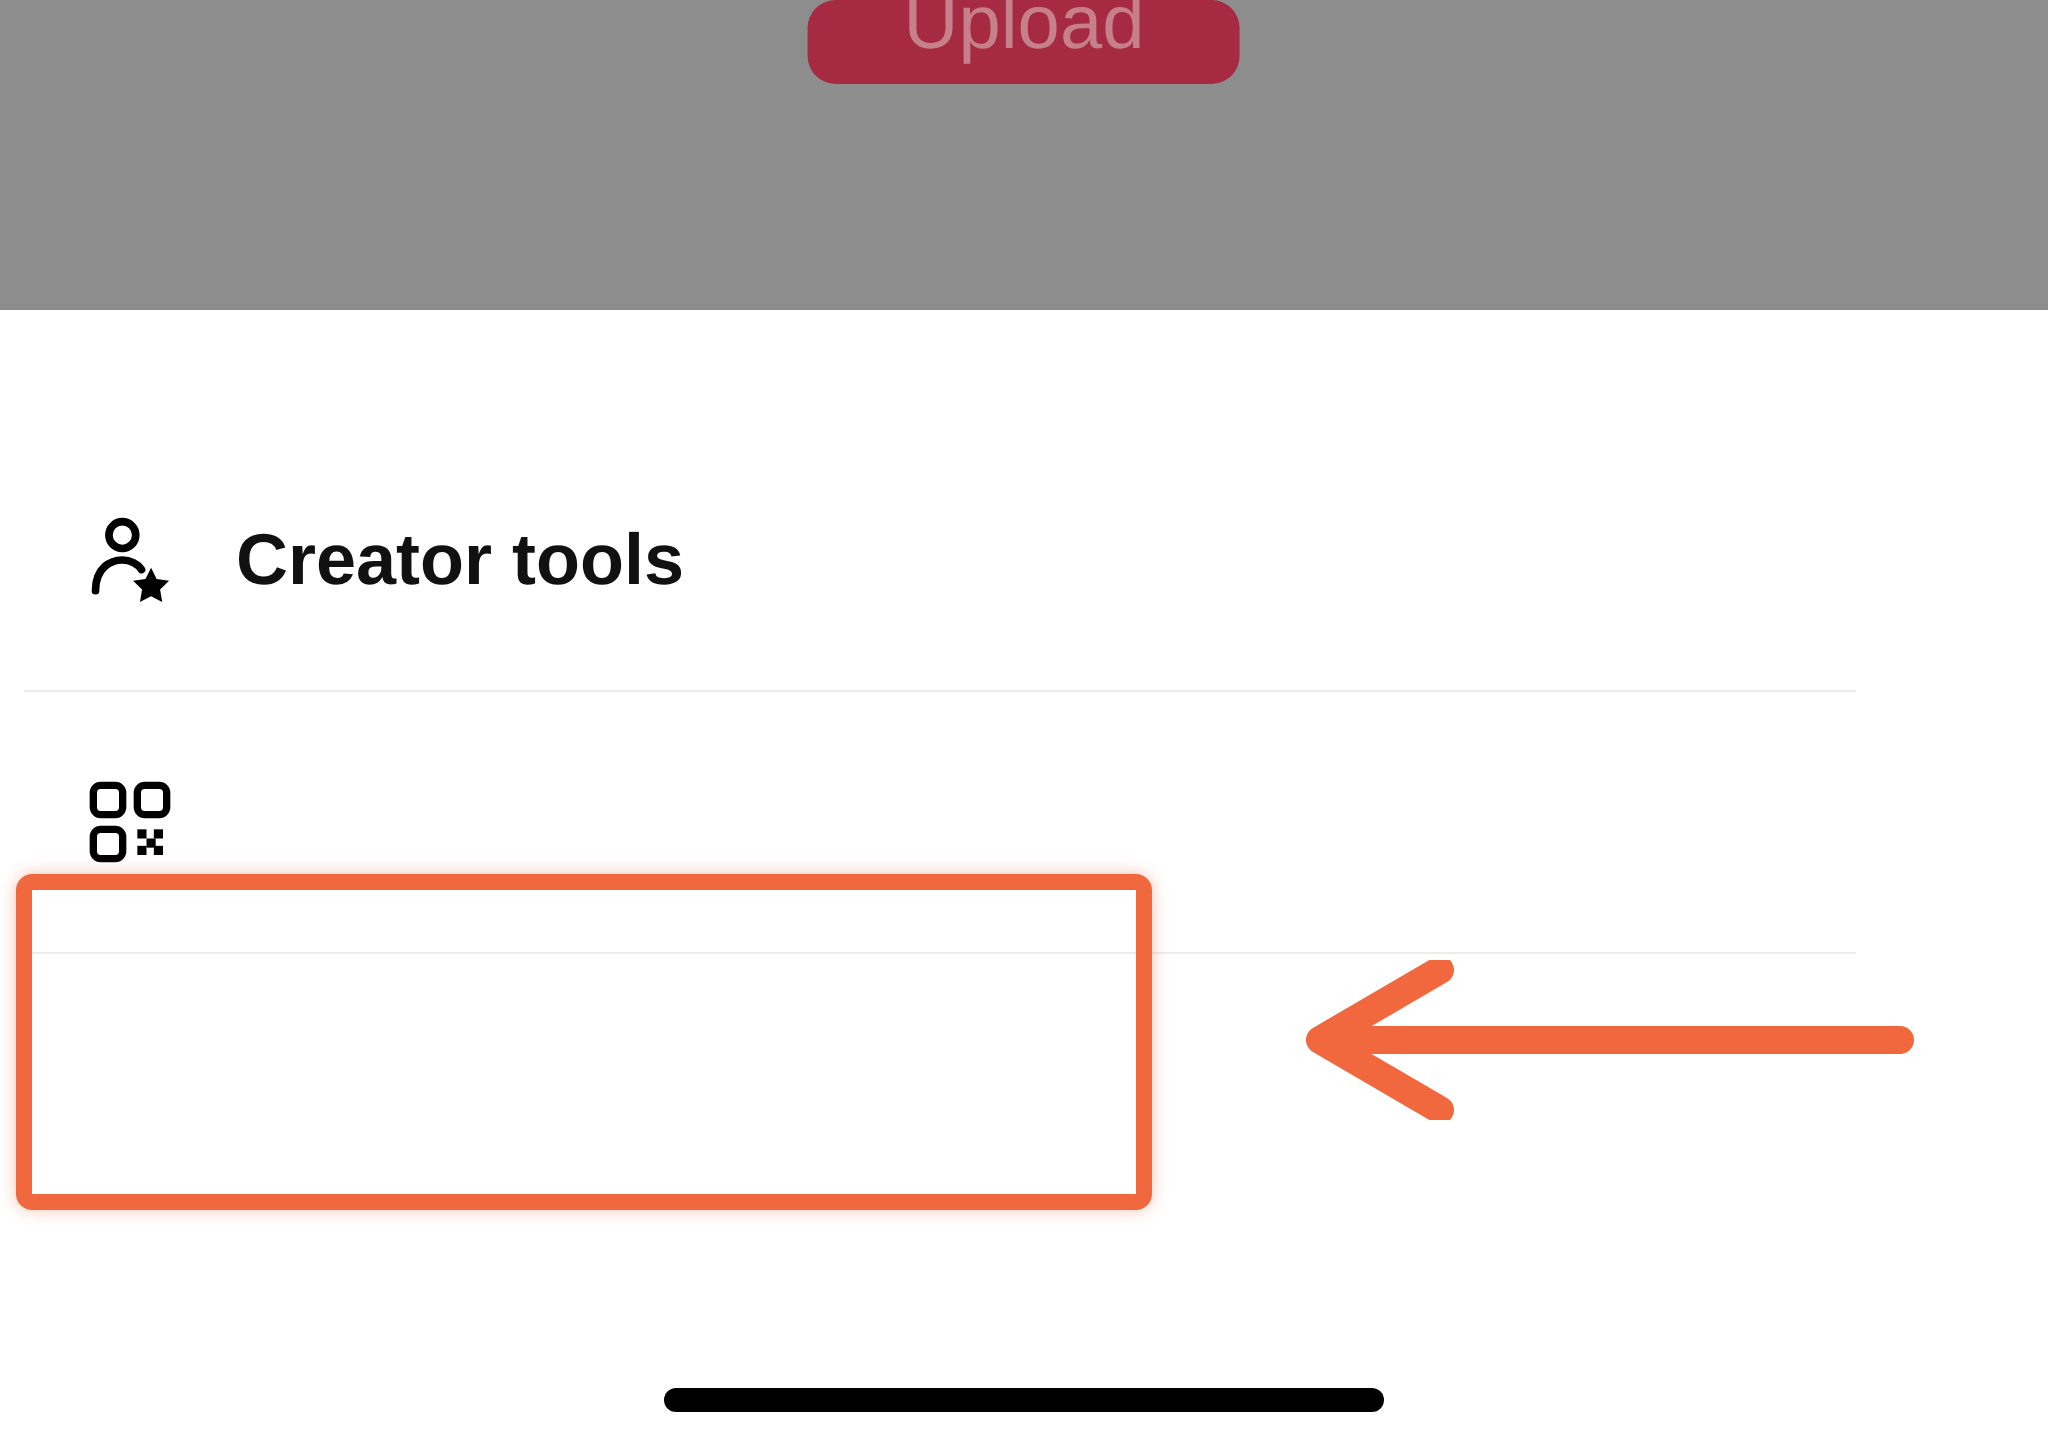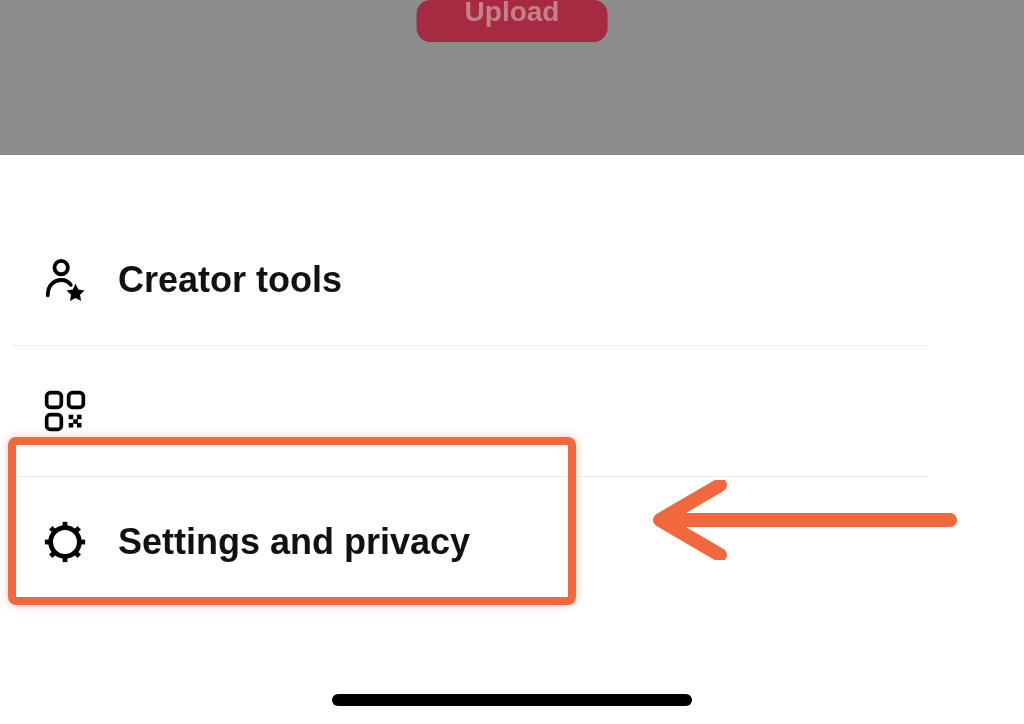--- a/index.html
+++ b/index.html
@@ -19,22 +19,22 @@
       background: #8d8d8d;
       z-index: 1;
     }
     .upload-button {
       position: absolute;
       top: 0;
       left: 50%;
       transform: translateX(-50%);
       background: #a62a41;
       color: #c6808b;
-      font-size: 28px;
-      font-weight: 700;
+      font-size: 38px;
+      font-weight: 400;
       padding: 0 48px;
       height: 42px;
       line-height: 24px;
       border-radius: 14px;
       display: flex;
       align-items: flex-start;
       justify-content: center;
       z-index: 2;
     }
     .sheet {
@@ -137,40 +137,20 @@
         <rect x="4" y="28" width="16" height="16" rx="4" fill="none" stroke="#000" stroke-width="4"></rect>
         <rect x="28" y="28" width="5" height="5" fill="#000"></rect>
         <rect x="37" y="28" width="5" height="5" fill="#000"></rect>
         <rect x="28" y="37" width="5" height="5" fill="#000"></rect>
         <rect x="37" y="37" width="5" height="5" fill="#000"></rect>
         <rect x="33" y="33" width="5" height="5" fill="#000"></rect>
       </svg>
     </span>
   </div>
   <div class="divider"></div>
-  <div class="menu-item">
-    <span class="icon-box">
-      <svg viewBox="0 0 48 48" width="46" height="46">
-        <g transform="translate(24,24)">
-          <circle r="15" fill="none" stroke="#000" stroke-width="5"></circle>
-          <g id="teeth" stroke="#000" stroke-width="5">
-            <line x1="0" y1="-15" x2="0" y2="-21"></line>
-            <line x1="0" y1="15" x2="0" y2="21"></line>
-            <line x1="-15" y1="0" x2="-21" y2="0"></line>
-            <line x1="15" y1="0" x2="21" y2="0"></line>
-            <line x1="10.6" y1="-10.6" x2="14.85" y2="-14.85"></line>
-            <line x1="-10.6" y1="-10.6" x2="-14.85" y2="-14.85"></line>
-            <line x1="10.6" y1="10.6" x2="14.85" y2="14.85"></line>
-            <line x1="-10.6" y1="10.6" x2="-14.85" y2="14.85"></line>
-          </g>
-        </g>
-      </svg>
-    </span>
-    <span class="item-label">Settings and privacy</span>
-  </div>
 </div>
 
 <div class="highlight-box"></div>
 <div class="arrow-annotation">
   <svg viewBox="0 0 320 80" width="320" height="80">
     <line x1="310" y1="40" x2="40" y2="40" stroke="#f1683f" stroke-width="14" stroke-linecap="round"></line>
     <polyline points="80,5 20,40 80,75" fill="none" stroke="#f1683f" stroke-width="14" stroke-linecap="round" stroke-linejoin="round"></polyline>
   </svg>
 </div>
 

